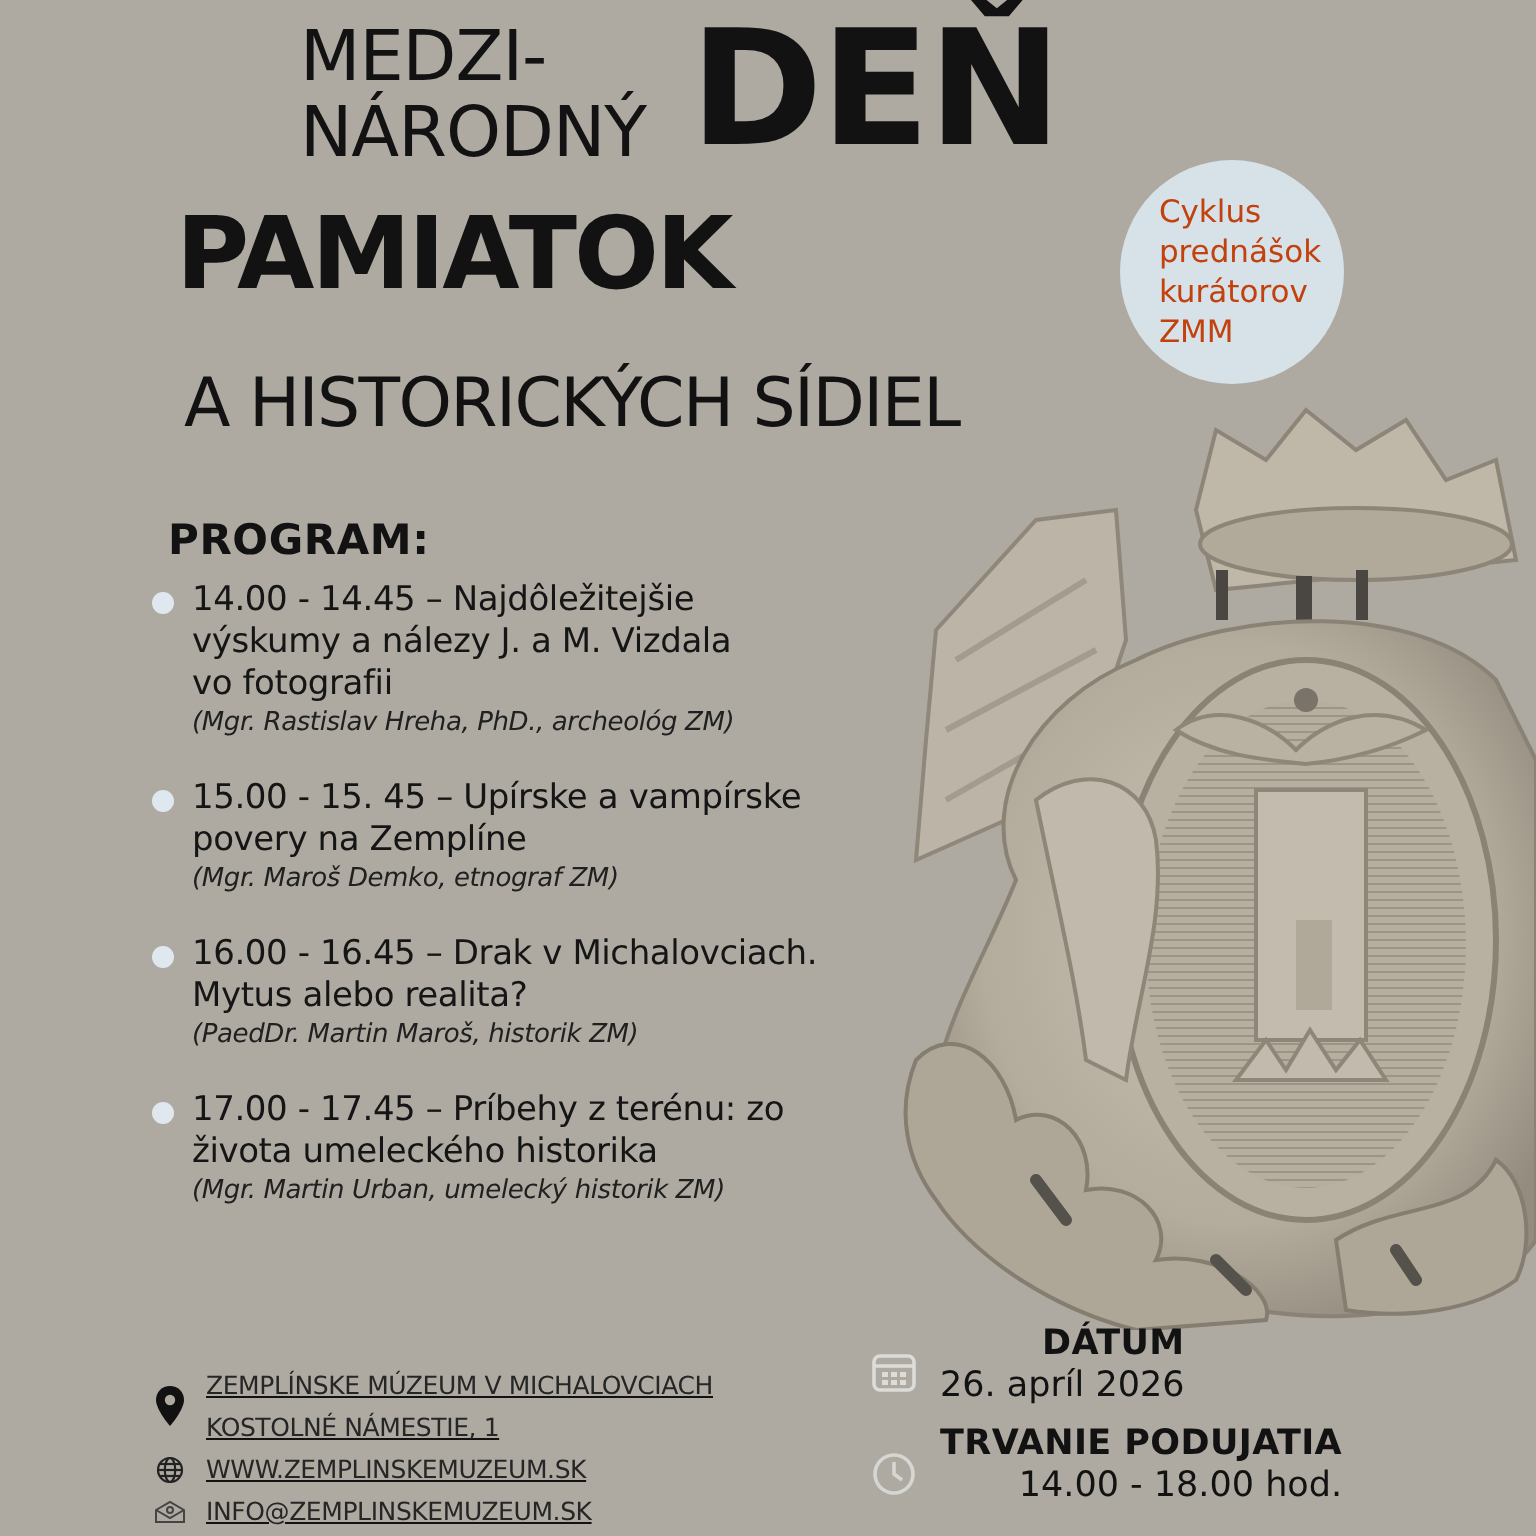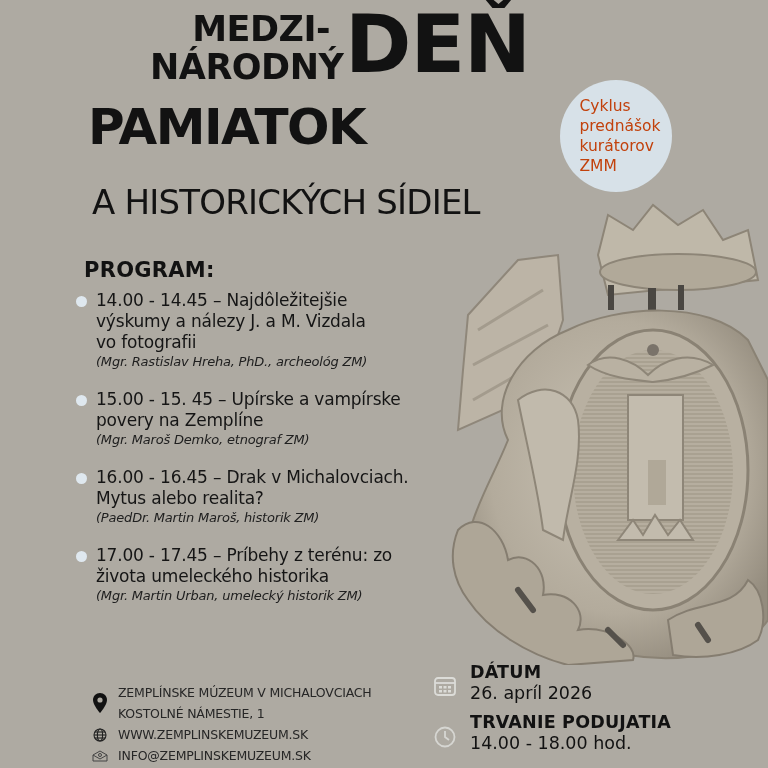--- a/index.html
+++ b/index.html
@@ -7,22 +7,22 @@
       width: 768px; height: 768px; overflow: hidden; position: relative;
       background: #aeaaa2;
       font-family: "DejaVu Sans", sans-serif;
       color: #121212;
     }
     .abs { position: absolute; }
 
     
     .title-medzi {
       left: 150px; top: 10px; width: 180px;
-      font-family: "DejaVu Sans", sans-serif; font-weight: 700;
-      font-size: 35px; line-height: 38px; text-align: right;
+      font-family: "DejaVu Sans", sans-serif; font-weight: 400;
+      font-size: 35px; line-height: 38px; text-align: left;
       letter-spacing: -0.5px;
     }
     .title-den {
       left: 345px; top: 2px;
       font-family: "DejaVu Sans", sans-serif; font-weight: 700;
       font-size: 80px; line-height: 86px; letter-spacing: -1px;
     }
     .title-pamiatok {
       left: 88px; top: 84px;
       font-family: "DejaVu Sans", sans-serif; font-weight: 700;
@@ -56,27 +56,27 @@
       background: #dfe8ef;
     }
     .item .main {
       font-size: 17px; line-height: 21px; color: #151515; letter-spacing: -0.2px;
     }
     .item .speaker {
       font-style: italic; font-size: 13px; line-height: 18px; color: #202020; letter-spacing: -0.2px;
     }
 
     
-    .contact { left: 92px; top: 682px; width: 340px; }
+    .contact { left: 77px; top: 682px; width: 340px; text-decoration: underline; }
     .contact-row { display: flex; align-items: center; height: 21px; }
     .contact-icon { width: 16px; margin-right: 10px; display: flex; justify-content: center; }
     .contact-text { font-size: 12.5px; color: #262626; letter-spacing: -0.2px; }
 
     
-    .info { left: 434px; top: 662px; width: 320px; }
+    .info { left: 434px; top: 662px; width: 320px; text-align: right; }
     .info-row { display: flex; margin-bottom: 8px; }
     .info-icon { width: 24px; margin-right: 12px; padding-top: 14px; }
     .info-label { font-weight: 700; font-size: 17.5px; line-height: 20px; letter-spacing: 0.2px; }
     .info-value { font-size: 17.5px; line-height: 22px; }
 
     
     .arms { left: 448px; top: 200px; width: 320px; height: 465px; }
   </style>
 </head>
 <body>

